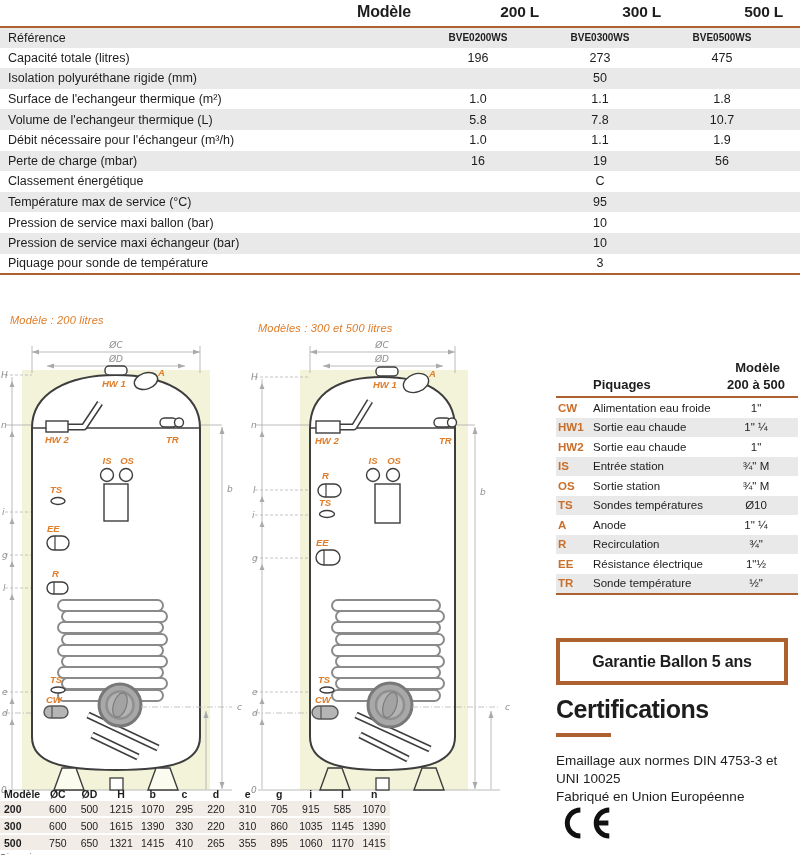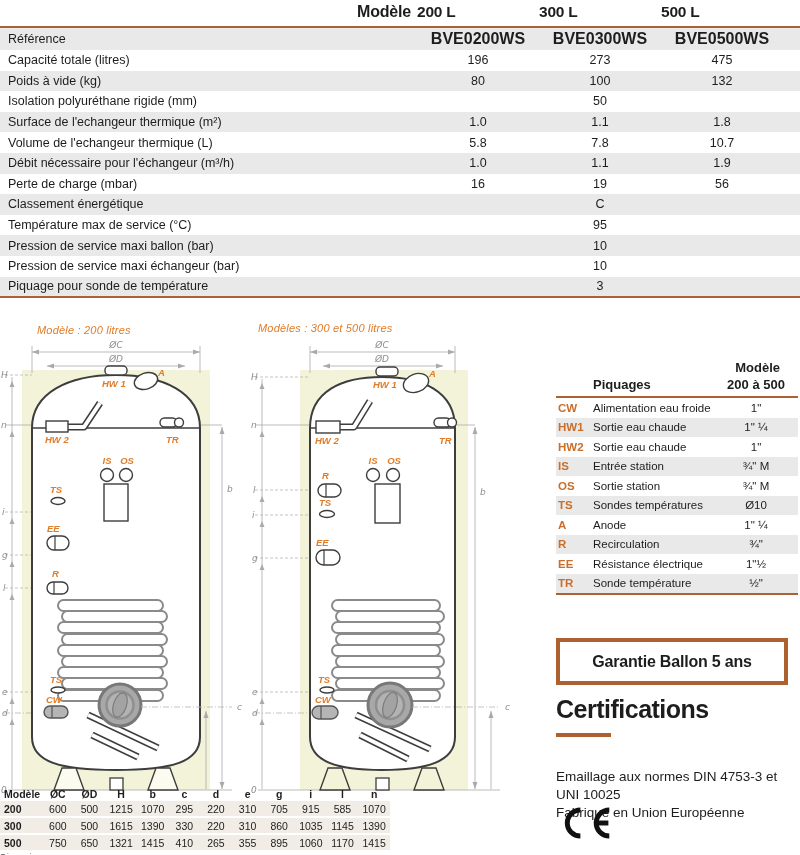--- a/index.html
+++ b/index.html
@@ -11,27 +11,27 @@
   body{background:#fff;}
   .page{position:relative;width:800px;height:855px;background:#fff;overflow:hidden;
         font-family:"Liberation Sans",sans-serif;color:var(--ink);}
   .abs{position:absolute;}
 
   
   table.spec{border-collapse:collapse;width:800px;table-layout:fixed;border-bottom:2.5px solid var(--accent);}
   table.spec col.c-lbl{width:417px;} table.spec col.c-v{width:122px;} table.spec col.c-sp{width:17px;}
   table.spec thead th{border-bottom:2.5px solid var(--accent);padding:3px 0 5px 0;font-size:15.5px;letter-spacing:-0.2px;}
   table.spec thead th.mlabel{text-align:right;padding-right:6px;font-size:16px;}
-  table.spec thead th.vh{text-align:left;margin-top:24px;}
+  table.spec thead th.vh{text-align:right;margin-top:24px;}
   table.spec tbody tr{height:20.6px;border-radius:9px;}
   table.spec tbody tr:nth-child(odd){background:var(--rowgray);}
   table.spec td{font-size:12.5px;padding:2px 0;}
   table.spec td.lbl{padding-left:8px;text-align:left;}
   table.spec td.v{text-align:center;}
-  table.spec tr.ref td.v{font-weight:bold;font-size:16px;}
+  table.spec tr.ref td.v{font-weight:bold;font-size:10px;}
 
   
   .caption{font-size:11px;font-style:italic;color:var(--orange);letter-spacing:0.2px;}
 
   
   svg .plbl{fill:var(--orange);font:italic bold 9.5px "Liberation Sans",sans-serif;}
   svg .dlbl{fill:var(--dimlbl);font:italic 9px "DejaVu Sans",sans-serif;}
   svg .dim{stroke:var(--soft);stroke-width:0.8;fill:none;}
   svg .dimf{fill:var(--soft);}
   svg .dash{stroke:#b5b5b5;stroke-width:0.8;stroke-dasharray:3,2;fill:none;}
@@ -101,27 +101,20 @@
             <td></td>
           </tr>
         <tr>
             <td class="lbl">Capacité totale (litres)</td>
             <td class="v">196</td>
             <td class="v">273</td>
             <td class="v">475</td>
             <td></td>
           </tr>
         <tr>
-            <td class="lbl">Poids à vide (kg)</td>
-            <td class="v">80</td>
-            <td class="v">100</td>
-            <td class="v">132</td>
-            <td></td>
-          </tr>
-        <tr>
             <td class="lbl">Isolation polyuréthane rigide (mm)</td>
             <td class="v" colspan="3">50</td>
             <td></td>
           </tr>
         <tr>
             <td class="lbl">Surface de l'echangeur thermique (m²)</td>
             <td class="v">1.0</td>
             <td class="v">1.1</td>
             <td class="v">1.8</td>
             <td></td>
@@ -169,21 +162,21 @@
           </tr>
         <tr>
             <td class="lbl">Piquage pour sonde de température</td>
             <td class="v" colspan="3">3</td>
             <td></td>
           </tr>
       </tbody>
     </table>
   </div>
 
-  <div class="abs caption" style="left:10px;top:324px;margin-left:27px;">Modèle : 200 litres</div>
+  <div class="abs caption" style="left:10px;top:314px;">Modèle : 200 litres</div>
   <div class="abs caption" style="left:258px;top:322px;">Modèles : 300 et 500 litres</div>
 
   <svg class="abs" style="left:0;top:337px;" width="250" height="466" viewBox="0 0 250 466">
     <rect x="22" y="33" width="188" height="420" fill="#f2f3d9"></rect>
 
     <g>
       <line class="dim" x1="32" y1="15" x2="200" y2="15"></line>
         <path class="dimf" d="M32 15 l7 -2.5 v5 z"></path>
         <path class="dimf" d="M200 15 l-7 -2.5 v5 z"></path>
       <line class="dim" x1="32" y1="9" x2="32" y2="36"></line>
@@ -466,21 +459,21 @@
         </div>
     </div>
   </div>
 
   <div class="abs garantie" style="left:556px;top:638px;">
     <span>Garantie Ballon 5 ans</span>
   </div>
 
   <div class="abs cert-title" style="left:556px;top:695px;">Certifications</div>
   <div class="abs cert-bar" style="left:556px;top:733px;"></div>
-  <div class="abs cert-text" style="left:556px;top:752px;width:236px;margin-top:16px;">
+  <div class="abs cert-text" style="left:556px;top:752px;width:236px;">
     <div>Emaillage aux normes DIN 4753-3 et UNI 10025</div>
     <div>Fabriqué en Union Européenne</div>
   </div>
   <svg class="abs" style="left:556px;top:806px;" width="56" height="34" viewBox="0 0 62 36">
     <title>CE</title>
     <path d="M27 3.5 A 14.5 14.5 0 1 0 27 32.5" fill="none" stroke="#111" stroke-width="5.5"></path>
     <path d="M59 3.5 A 14.5 14.5 0 1 0 59 32.5" fill="none" stroke="#111" stroke-width="5.5"></path>
     <path d="M45 18 H 58" fill="none" stroke="#111" stroke-width="5.5"></path>
   </svg>
 

